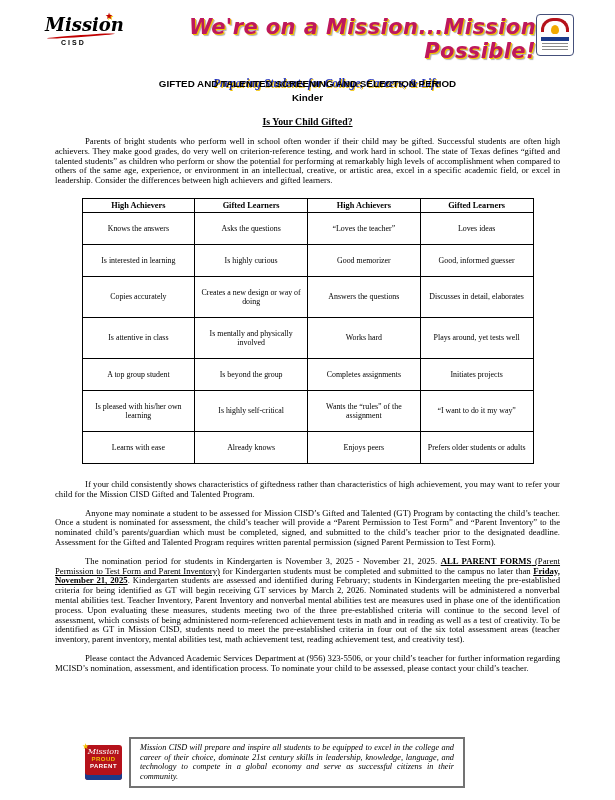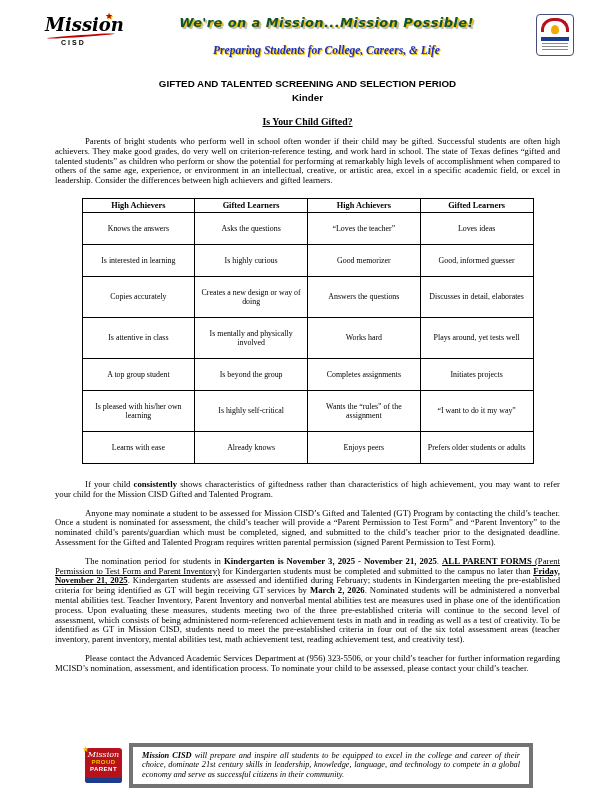--- a/index.html
+++ b/index.html
@@ -11,51 +11,51 @@
     font-family:"Liberation Serif", serif; color:#000;
   }
   
   .doc-header { display:flex; align-items:flex-start; height:56px; }
   .logo-left { width:72px; margin-left:-10px; position:relative; flex:0 0 auto; padding-top:4px; }
   .logo-script { font-family:"DejaVu Serif", serif; font-style:italic; font-weight:bold; font-size:18px; line-height:18px; }
   .logo-star { position:absolute; top:-1px; right:4px; color:#c00000; font-size:9px; text-shadow:1px 1px 0 #f2c200; }
   .logo-swoosh { height:2px; background:#c00000; border-radius:50%; margin:1px 2px 0; transform:rotate(-4deg); }
   .logo-cisd { font-family:"Liberation Sans", sans-serif; font-weight:bold; font-size:7px; letter-spacing:2px; margin:2px 0 0 16px; }
   .banner { flex:1; text-align:center; padding-top:3px; }
-  .banner-line1 { font-family:"DejaVu Sans", sans-serif; font-style:italic; font-weight:bold; font-size:13px; color:#14532d; letter-spacing:.4px; text-shadow:1px 1px 0 #f2c200, 2px 2px 1px rgba(0,0,0,.3); }
+  .banner-line1 { font-family:"DejaVu Sans", sans-serif; font-style:italic; font-weight:bold; font-size:21px; color:#be185d; letter-spacing:.4px; text-shadow:1px 1px 0 #f2c200, 2px 2px 1px rgba(0,0,0,.3);text-align:right; }
   .banner-line2 { font-family:Liberation Serif, serif; font-style:italic; font-weight:bold; font-size:11.5px; color:#2130b8; margin-top:14px; text-shadow:1px 1px 0 #f2c200; }
   .logo-right { flex:0 0 auto; width:38px; margin-right:-14px; padding-top:2px; }
   .seal { width:36px; height:40px; border:1px solid #45507a; border-radius:4px; background:#fff; overflow:hidden; }
   .seal-arc { width:22px; height:11px; border:3px solid #b5121b; border-bottom:none; border-radius:12px 12px 0 0; margin:3px auto 0; }
   .seal-flame { width:8px; height:9px; background:#f2a900; border-radius:50% 50% 50% 50% / 60% 60% 40% 40%; margin:-7px auto 0; position:relative; }
   .seal-banner { width:28px; height:4px; background:#1b3b8b; margin:3px auto 0; }
   .seal-lines i { display:block; width:26px; height:1.5px; background:#8a8a8a; margin:1.5px auto 0; }
   
   .doc-title, .doc-subtitle { text-align:center; font-family:"Liberation Sans", sans-serif; font-weight:bold; font-size:9.8px; line-height:11px; }
   .doc-title { margin-top:10px; }
   .doc-subtitle { margin-top:3px; }
   .section-heading { text-align:center; font-weight:bold; font-size:9.8px; text-decoration:underline; margin:13px 0 10px; }
   
   .para { margin:0 0 9px; text-align:justify; font-size:8.7px; line-height:9.8px; }
   .indent { text-indent:30px; }
-  .seg-b { font-weight:bold; }
+  .seg-b { font-weight:normal; }
   .seg-u { text-decoration:underline; }
   .seg-bu { font-weight:bold; text-decoration:underline;margin-top:41px; }
   
   .compare-table { border-collapse:collapse; margin:3px auto 16px; width:452px; table-layout:fixed;border-radius:10px; }
   .compare-table th, .compare-table td { border:1px solid #000; text-align:center; vertical-align:middle; padding:11px 4px; font-size:7.9px; line-height:9px; font-family:"Liberation Serif", serif; }
   .compare-table th { font-weight:bold; font-size:8.3px; padding:2px 4px; }
   
   .doc-footer { margin-top:auto; display:flex; align-items:center; gap:7px; padding-left:30px; padding-bottom:2px; }
   .badge { flex:0 0 auto; width:37px; height:35px; background:#b5121b; border-radius:3px; color:#fff; text-align:center; padding-top:2px; box-sizing:border-box; position:relative; box-shadow:inset 0 -5px 0 #1b3b8b; }
   .badge-line1 { font-family:"DejaVu Serif", serif; font-style:italic; font-size:8px; line-height:9px; }
   .badge-line2 { font-family:"Liberation Sans", sans-serif; font-weight:bold; font-size:6px; line-height:7px; color:#f2c200; letter-spacing:.5px; }
   .badge-line3 { font-family:"Liberation Sans", sans-serif; font-weight:bold; font-size:6px; line-height:7px; color:#fff; letter-spacing:.5px; }
   .badge-star { position:absolute; top:-3px; left:-3px; color:#f2c200; font-size:8px; }
-  .mission-box { border:4px solid #737373; box-sizing:border-box; width:404px; padding:4px 9px; font-style:italic; font-size:8.3px; line-height:9.8px; text-align:justify; }
+  .mission-box { border:2px solid #737373; box-sizing:border-box; width:336px; padding:4px 9px; font-style:italic; font-size:8.3px; line-height:9.8px; text-align:justify; }
 </style>
 </head>
 <body>
 
 <div class="page">
 
   <header class="doc-header">
     <div class="logo-left">
       <span class="logo-star">★</span>
       <div class="logo-script">Mission</div>

